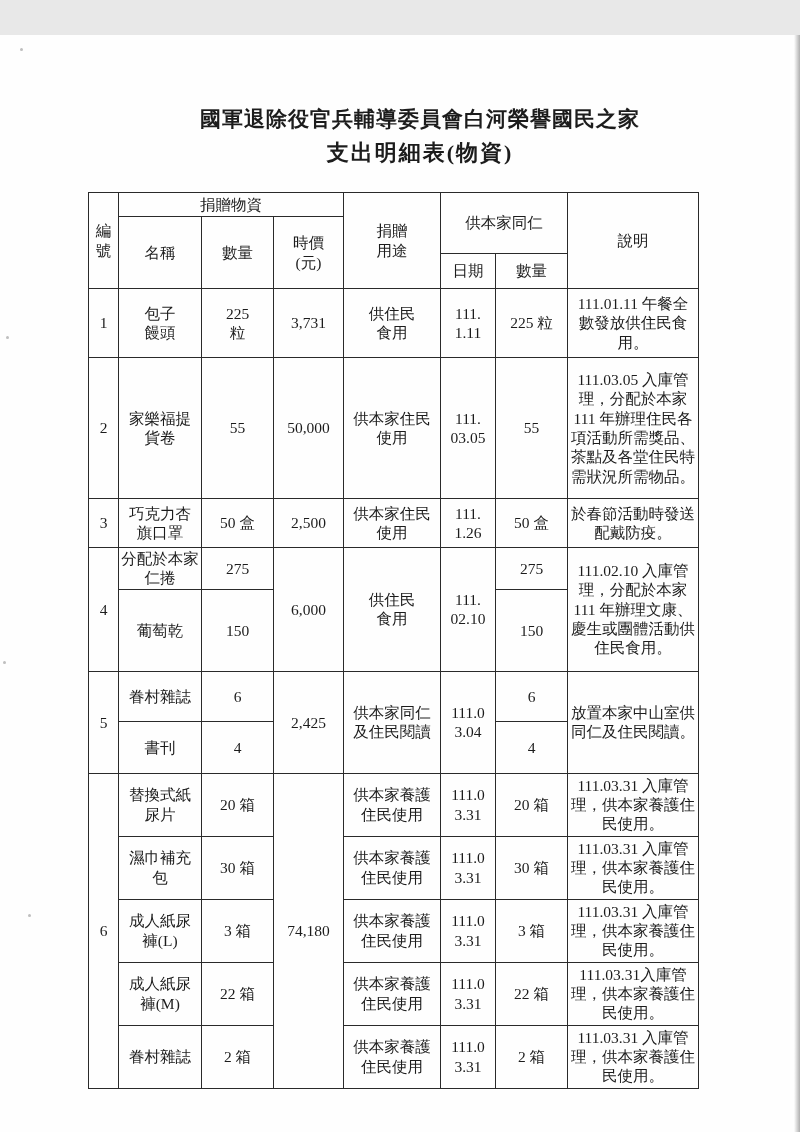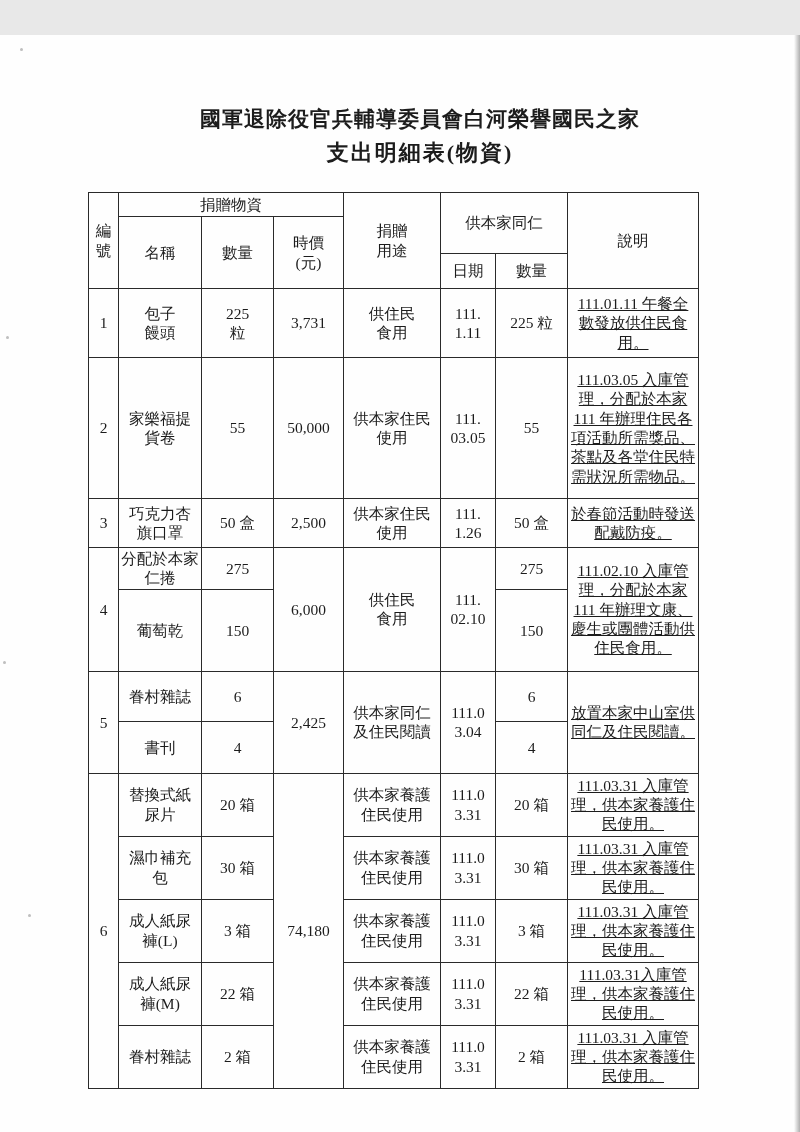--- a/index.html
+++ b/index.html
@@ -40,21 +40,20 @@
     white-space:pre-line;
     padding:1px 2px;
     overflow:hidden;
   }
   td.note{
     text-align:justify;
     font-size:14.8px;
     line-height:1.32;
     padding:2px 5px 2px 7px;
     white-space:normal;
-    text-decoration:underline;
   }
   tr.h1{height:24px;}
   tr.h2{height:37px;}
   tr.h3{height:35px;}
   tr.r1{height:69px;}
   tr.r2{height:141px;}
   tr.r3{height:49px;}
   tr.r4a{height:41px;}
   tr.r4b{height:82px;}
   tr.r5a{height:50px;}

